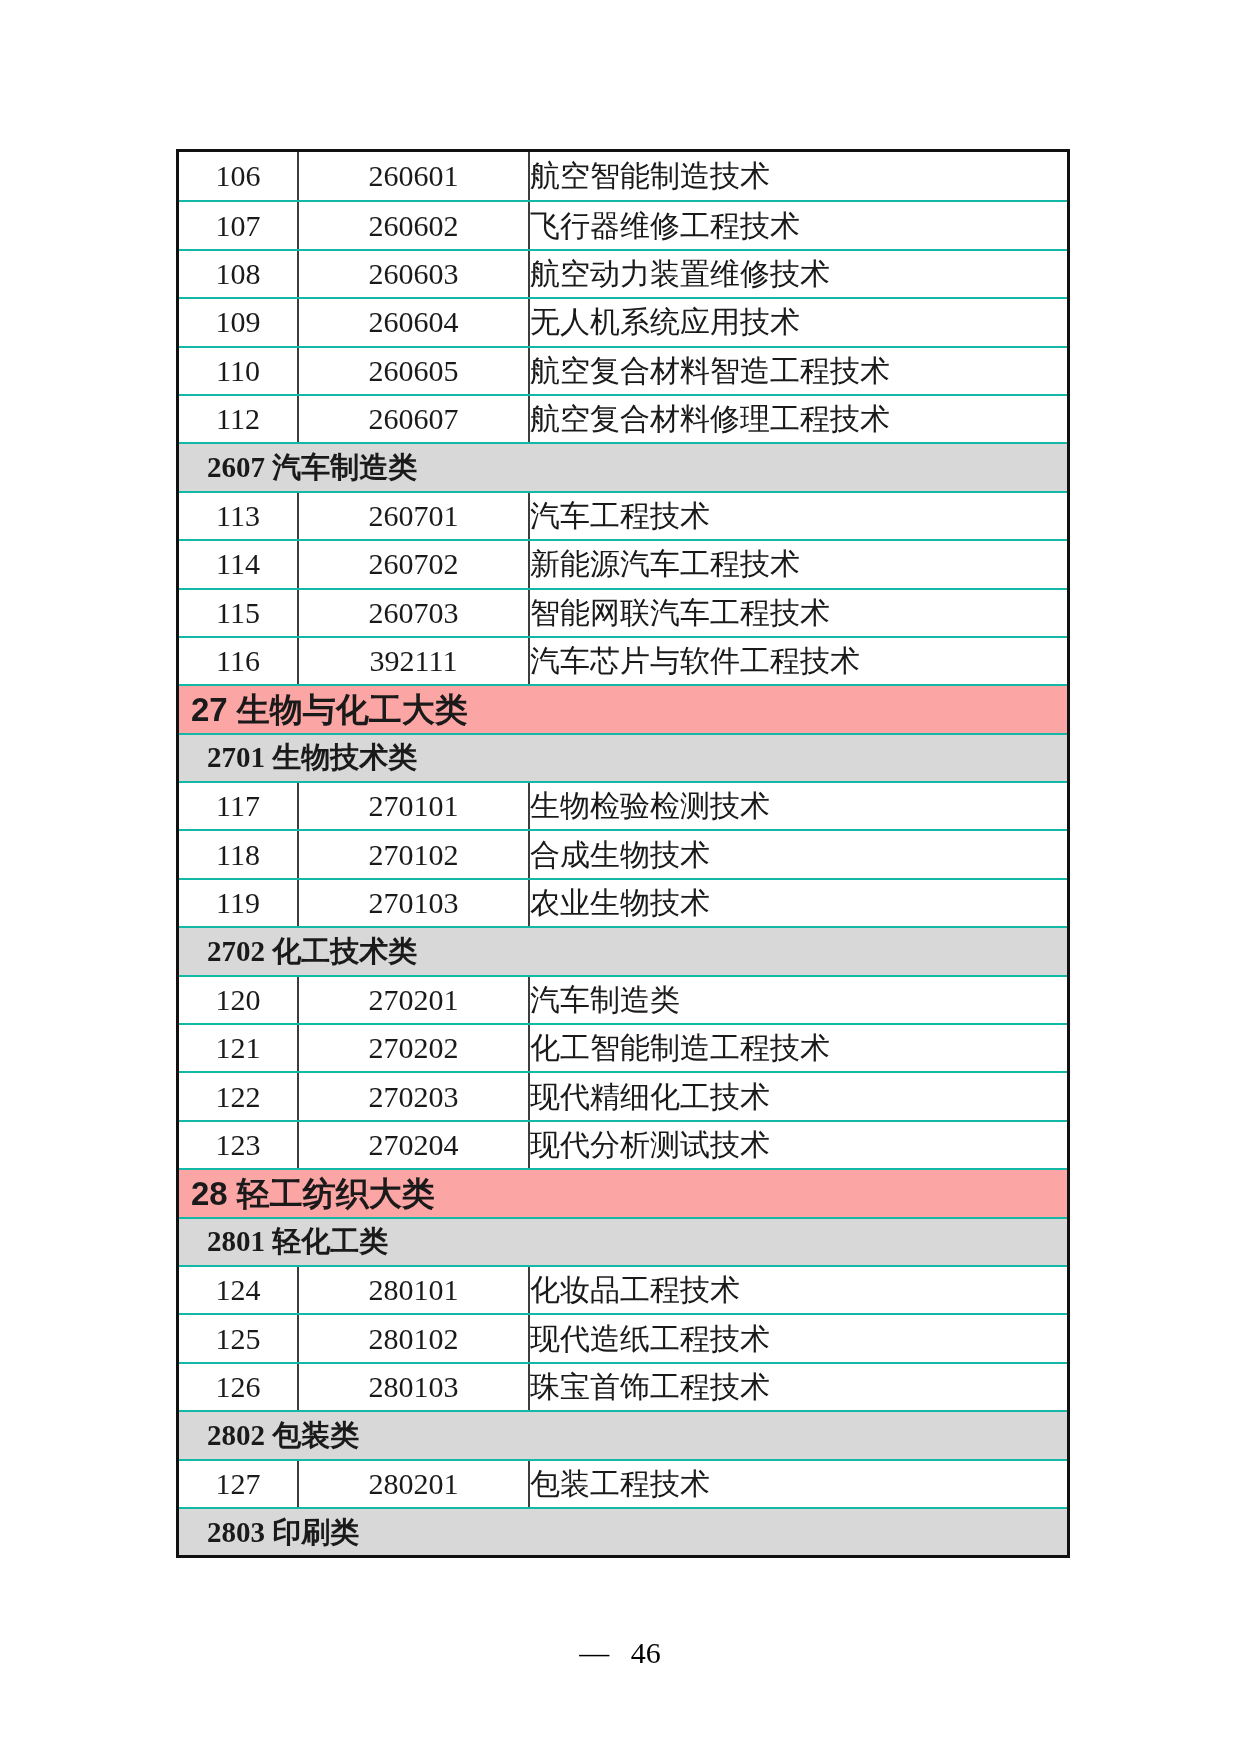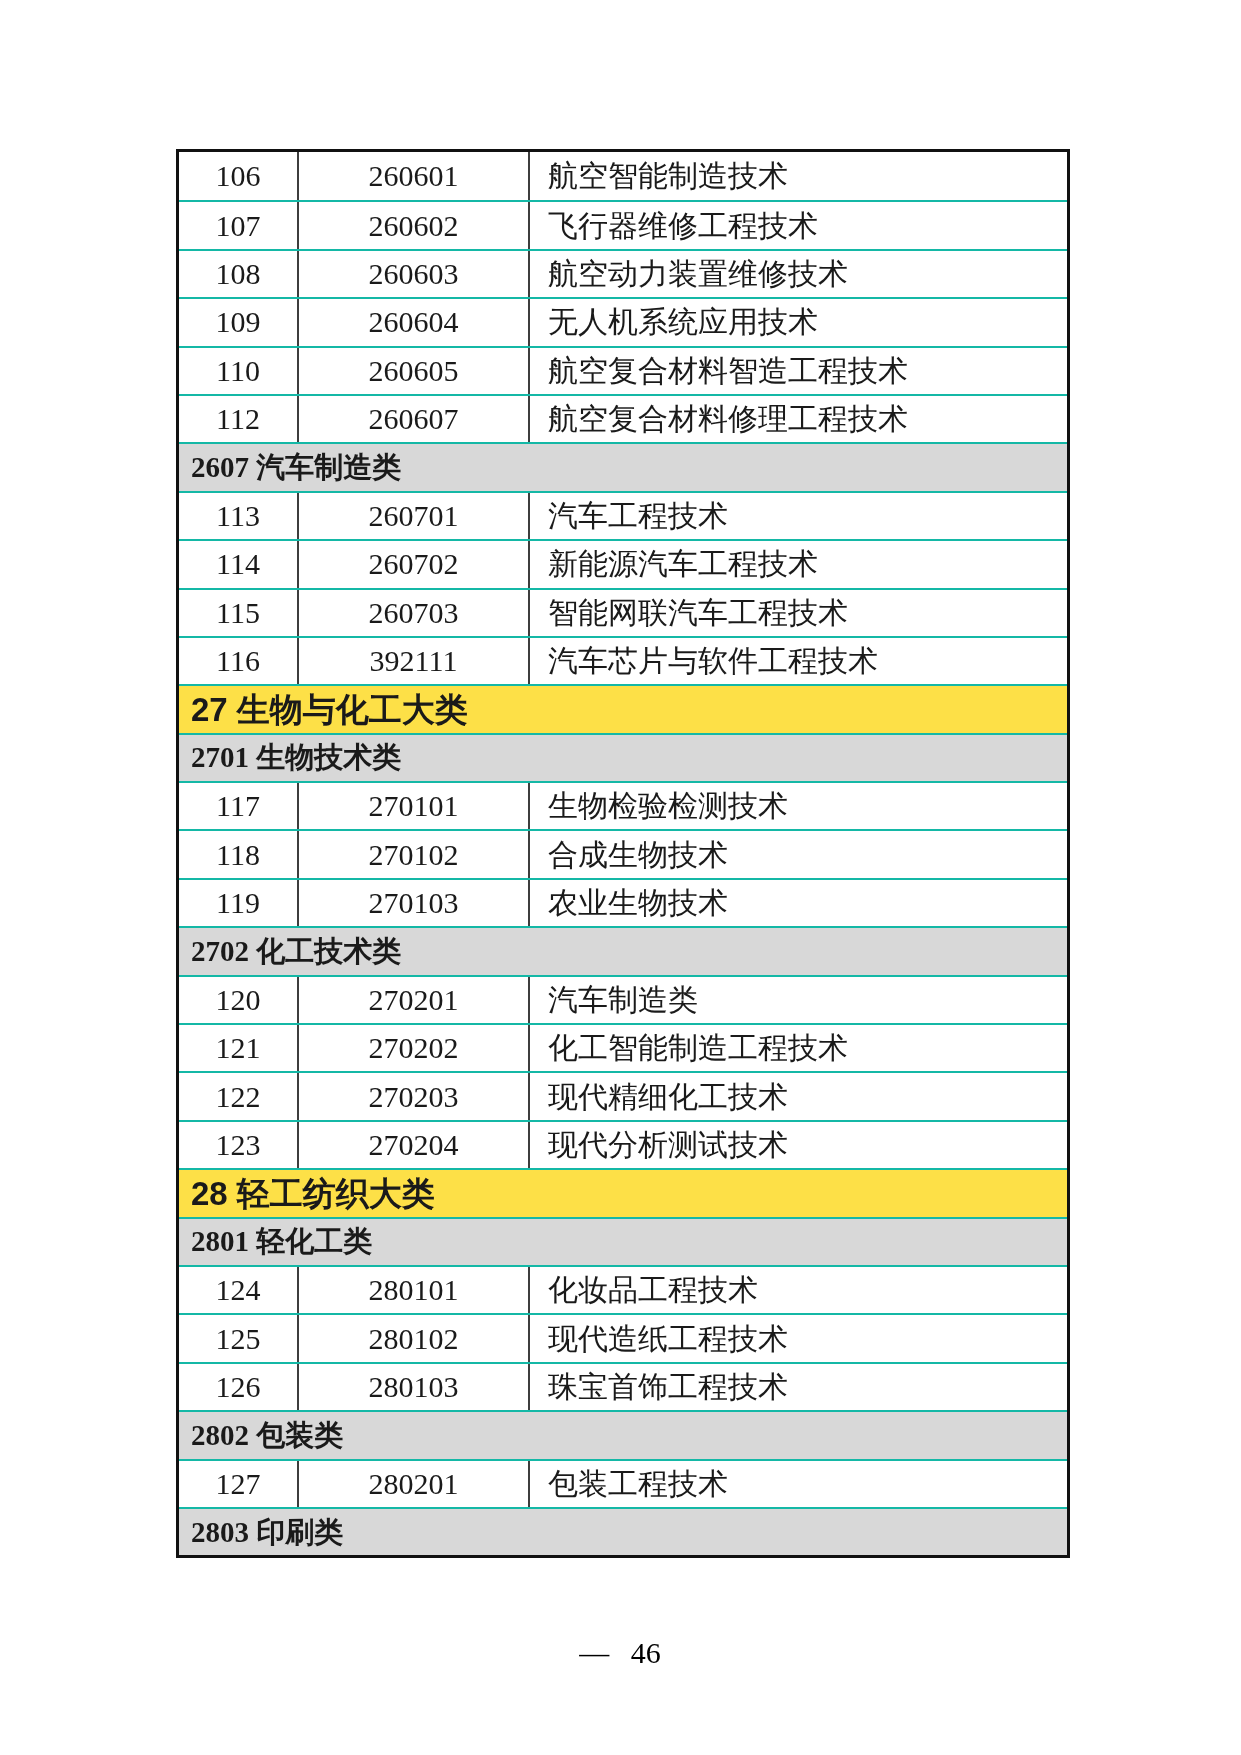--- a/index.html
+++ b/index.html
@@ -47,35 +47,34 @@
     justify-content: center;
     border-right: 2px solid #3d3d3d;
   }
   .cell.code {
     width: 231px;
     justify-content: center;
     border-right: 2px solid #3d3d3d;
   }
   .cell.name {
     flex: 1;
-    padding-left: 18px;
     justify-content: flex-start;
   }
   .row.sub {
     background: #d8d8d8;
   }
   .row.sub .cell.full {
     width: 100%;
-    padding-left: 12px;
+    padding-left: 28px;
     font-weight: bold;
     font-size: 29px;
     font-family: "Liberation Serif", "DejaVu Serif", serif;
   }
   .row.major {
-    background: #fde047;
+    background: #fca5a5;
   }
   .row.major .cell.full {
     width: 100%;
     padding-left: 12px;
     font-weight: bold;
     font-size: 33px;
     font-family: "Liberation Sans", "DejaVu Sans", sans-serif;
   }
   .page-footer {
     position: absolute;

